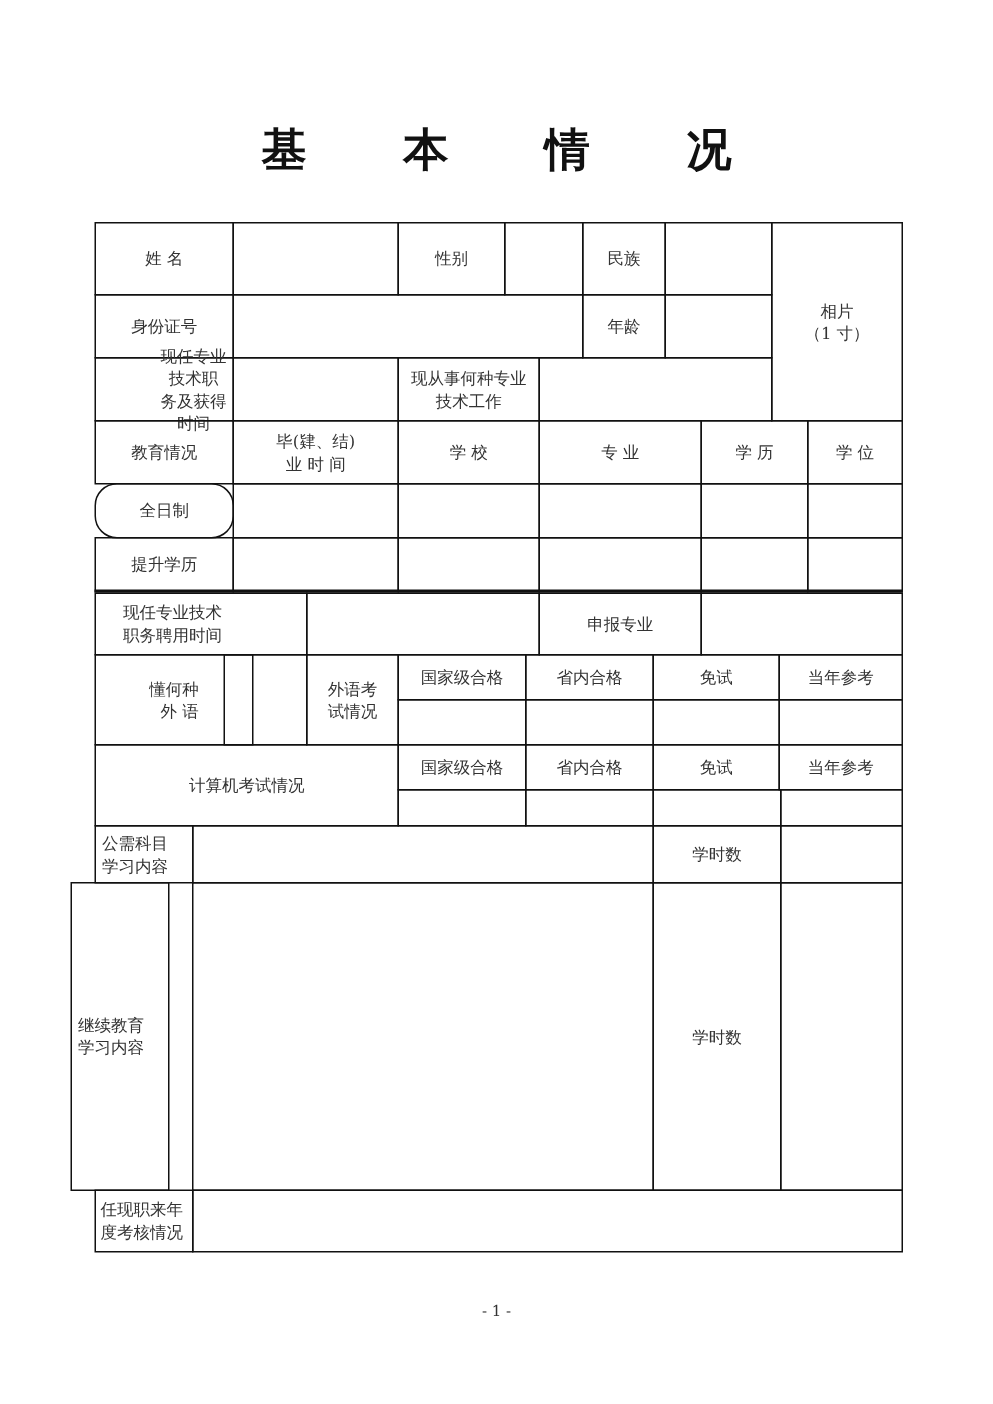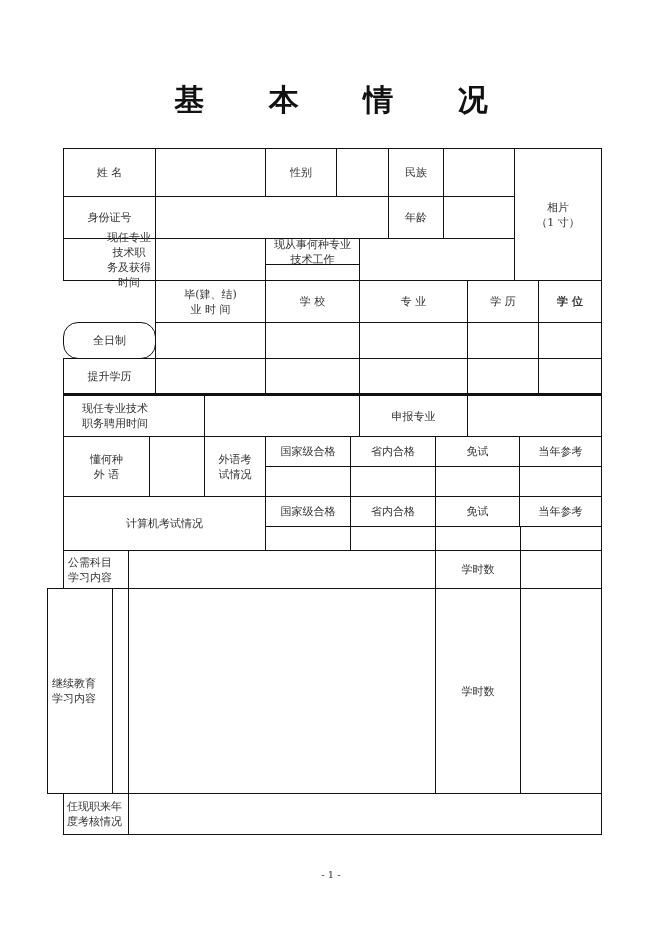--- a/index.html
+++ b/index.html
@@ -50,40 +50,43 @@
   <div class="cell" style="left:388px;top:196px;width:56px;height:43px;">
       <span class="lbl">年龄</span>
     </div>
   <div class="cell input" style="left:443px;top:196px;width:72px;height:43px;"></div>
 
   <div class="cell" style="left:63px;top:238px;width:93px;height:43px;padding-left:39px;">
       <span class="lbl">现任专业技术职
 务及获得时间</span>
     </div>
   <div class="cell input" style="left:155px;top:238px;width:111px;height:43px;"></div>
-  <div class="cell" style="left:265px;top:238px;width:95px;height:27px;">
+  <div class="cell" style="left:265px;top:238px;width:95px;height:43px;">
       <span class="lbl">现从事何种专业
 技术工作</span>
     </div>
   <div class="cell input" style="left:359px;top:238px;width:156px;height:43px;"></div>
 
+  <div class="cell" style="left:63px;top:280px;width:93px;height:43px;">
+      <span class="lbl">教育情况</span>
+    </div>
   <div class="cell" style="left:155px;top:280px;width:111px;height:43px;">
       <span class="lbl">毕(肄、结)
 业 时 间</span>
     </div>
   <div class="cell" style="left:265px;top:280px;width:95px;height:43px;">
       <span class="lbl">学      校</span>
     </div>
   <div class="cell" style="left:359px;top:280px;width:109px;height:43px;">
       <span class="lbl">专    业</span>
     </div>
   <div class="cell" style="left:467px;top:280px;width:72px;height:43px;">
       <span class="lbl">学 历</span>
     </div>
-  <div class="cell" style="left:538px;top:280px;width:64px;height:43px;font-weight:bold;">
+  <div class="cell" style="left:538px;top:280px;width:64px;height:43px;">
       <span class="lbl">学 位</span>
     </div>
 
   <div class="cell" style="left:63px;top:322px;width:93px;height:37px;border-radius:15px;">
       <span class="lbl">全日制</span>
     </div>
   <div class="cell input" style="left:155px;top:322px;width:111px;height:37px;"></div>
   <div class="cell input" style="left:265px;top:322px;width:95px;height:37px;"></div>
   <div class="cell input" style="left:359px;top:322px;width:109px;height:37px;"></div>
   <div class="cell input" style="left:467px;top:322px;width:72px;height:37px;"></div>
@@ -103,21 +106,21 @@
   <div class="cell left" style="left:63px;top:395px;width:142px;height:42px;padding-left:18px;">
       <span class="lbl">现任专业技术
 职务聘用时间</span>
     </div>
   <div class="cell input" style="left:204px;top:395px;width:156px;height:42px;"></div>
   <div class="cell" style="left:359px;top:395px;width:109px;height:42px;">
       <span class="lbl">申报专业</span>
     </div>
   <div class="cell input" style="left:467px;top:395px;width:135px;height:42px;"></div>
 
-  <div class="cell" style="left:63px;top:436px;width:87px;height:61px;">
+  <div class="cell" style="left:63px;top:436px;width:106px;height:61px;text-align:right;">
       <span class="lbl">懂何种
 外    语</span>
     </div>
   <div class="cell input" style="left:149px;top:436px;width:56px;height:61px;"></div>
   <div class="cell" style="left:204px;top:436px;width:62px;height:61px;">
       <span class="lbl">外语考
 试情况</span>
     </div>
   <div class="cell" style="left:265px;top:436px;width:86px;height:31px;">
       <span class="lbl">国家级合格</span>

